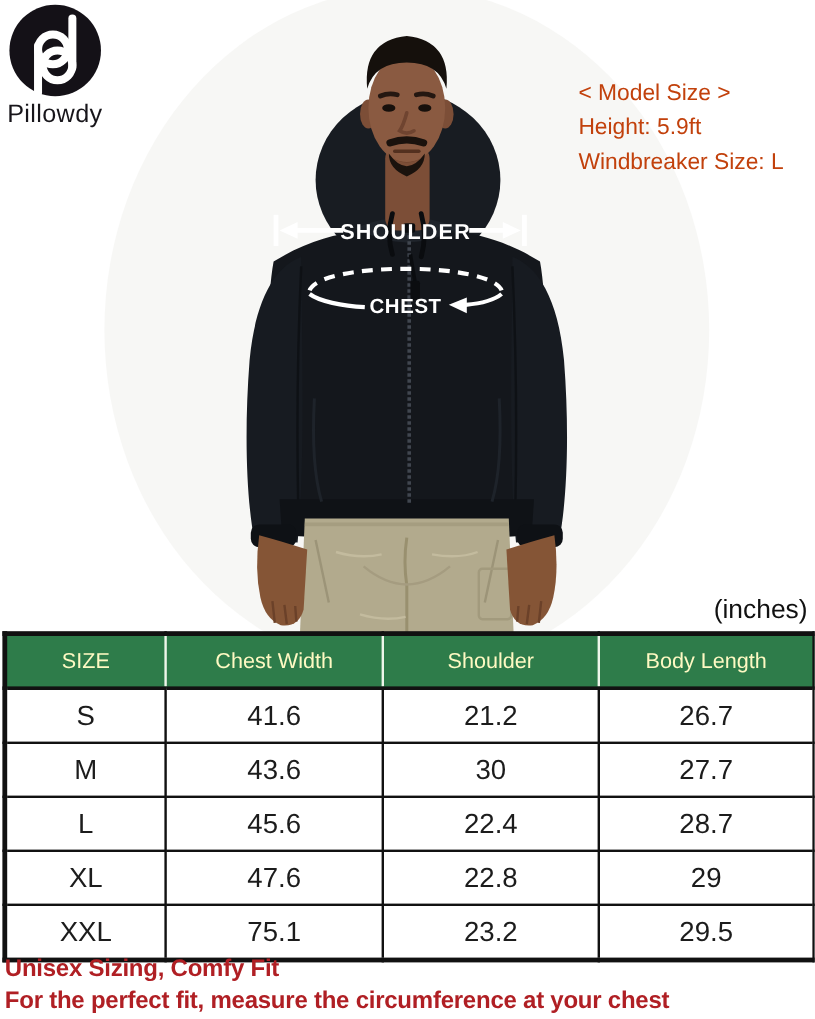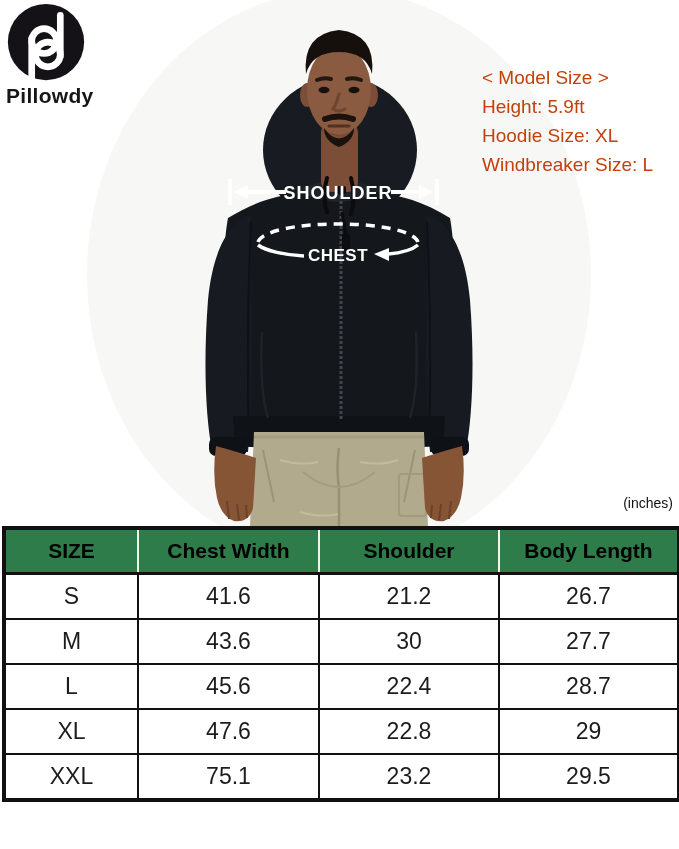--- a/index.html
+++ b/index.html
@@ -2,36 +2,36 @@
 <html><head>
 <meta charset="utf-8">
 <style>
   html,body{margin:0;padding:0;background:#ffffff;}
   .page{
     position:relative;width:679px;height:849px;background:#ffffff;overflow:hidden;
     font-family:"Liberation Sans","DejaVu Sans",sans-serif;color:#151515;
   }
   
   .logo{position:absolute;left:5px;top:2px;width:82px;height:82px;}
-  .brand-name{position:absolute;left:6px;top:84px;font-size:21px;font-weight:bold;
+  .brand-name{position:absolute;left:6px;top:84px;font-size:21px;font-weight:normal;
     letter-spacing:.3px;color:#17151a;}
   
   .photo{position:absolute;left:0;top:0;width:679px;height:527px;}
   
   .model-info{position:absolute;left:482px;top:63px;font-size:19px;line-height:29px;color:#c2410c;}
   .model-info div{white-space:nowrap;}
   
-  .units-label{position:absolute;right:6px;top:495px;font-size:14px;color:#111;}
+  .units-label{position:absolute;right:6px;top:495px;font-size:22px;color:#111;}
   
   .size-table{position:absolute;left:2px;top:526px;width:675px;border-collapse:collapse;
     table-layout:fixed;text-align:center;}
   .size-table,.size-table td,.size-table th{border:2.5px solid #111;}
   .size-table{border-width:4px;}
   .size-table th{
-    background:#2e7c4a;color:#000000;font-size:21px;font-weight:bold;height:40px;
+    background:#2e7c4a;color:#fef9c3;font-size:18px;font-weight:normal;height:40px;
     border-left:2px solid #eef6ea;border-right:2px solid #eef6ea;border-top:none;
     border-bottom:3px solid #111;}
   .size-table th:first-child{border-left:none;}
   .size-table th:last-child{border-right:none;}
   .size-table td{font-size:23px;color:#1c1c1c;height:41px;background:#fff;}
   
   .footer{position:absolute;left:4px;top:794px;font-size:20px;line-height:27px;
     font-weight:600;letter-spacing:-.2px;color:#b01f24;}
   .footer div{white-space:nowrap;}
 </style>
@@ -128,21 +128,20 @@
       <circle cx="41" cy="41" r="13"></circle>
       <line x1="58" y1="14" x2="58" y2="57"></line>
       <circle cx="45" cy="55" r="13"></circle>
     </g>
   </svg>
   <div class="brand-name">Pillowdy</div>
 
   <div class="model-info">
     <div>&lt; Model Size &gt;</div>
     <div>Height: 5.9ft</div>
-    <div>Hoodie Size: XL</div>
     <div>Windbreaker Size: L</div>
   </div>
 
   <div class="units-label">(inches)</div>
 
   <table class="size-table">
     <colgroup>
       <col style="width:134px">
         <col style="width:181px">
         <col style="width:180px">
@@ -183,14 +182,18 @@
       </tr>
       <tr>
         <td>XXL</td>
         <td>75.1</td>
         <td>23.2</td>
         <td>29.5</td>
       </tr>
     </tbody>
   </table>
 
+  <div class="footer">
+    <div>Unisex Sizing, Comfy Fit</div>
+    <div>For the perfect fit, measure the circumference at your chest</div>
+  </div>
 
 </div>
 
 </body></html>

